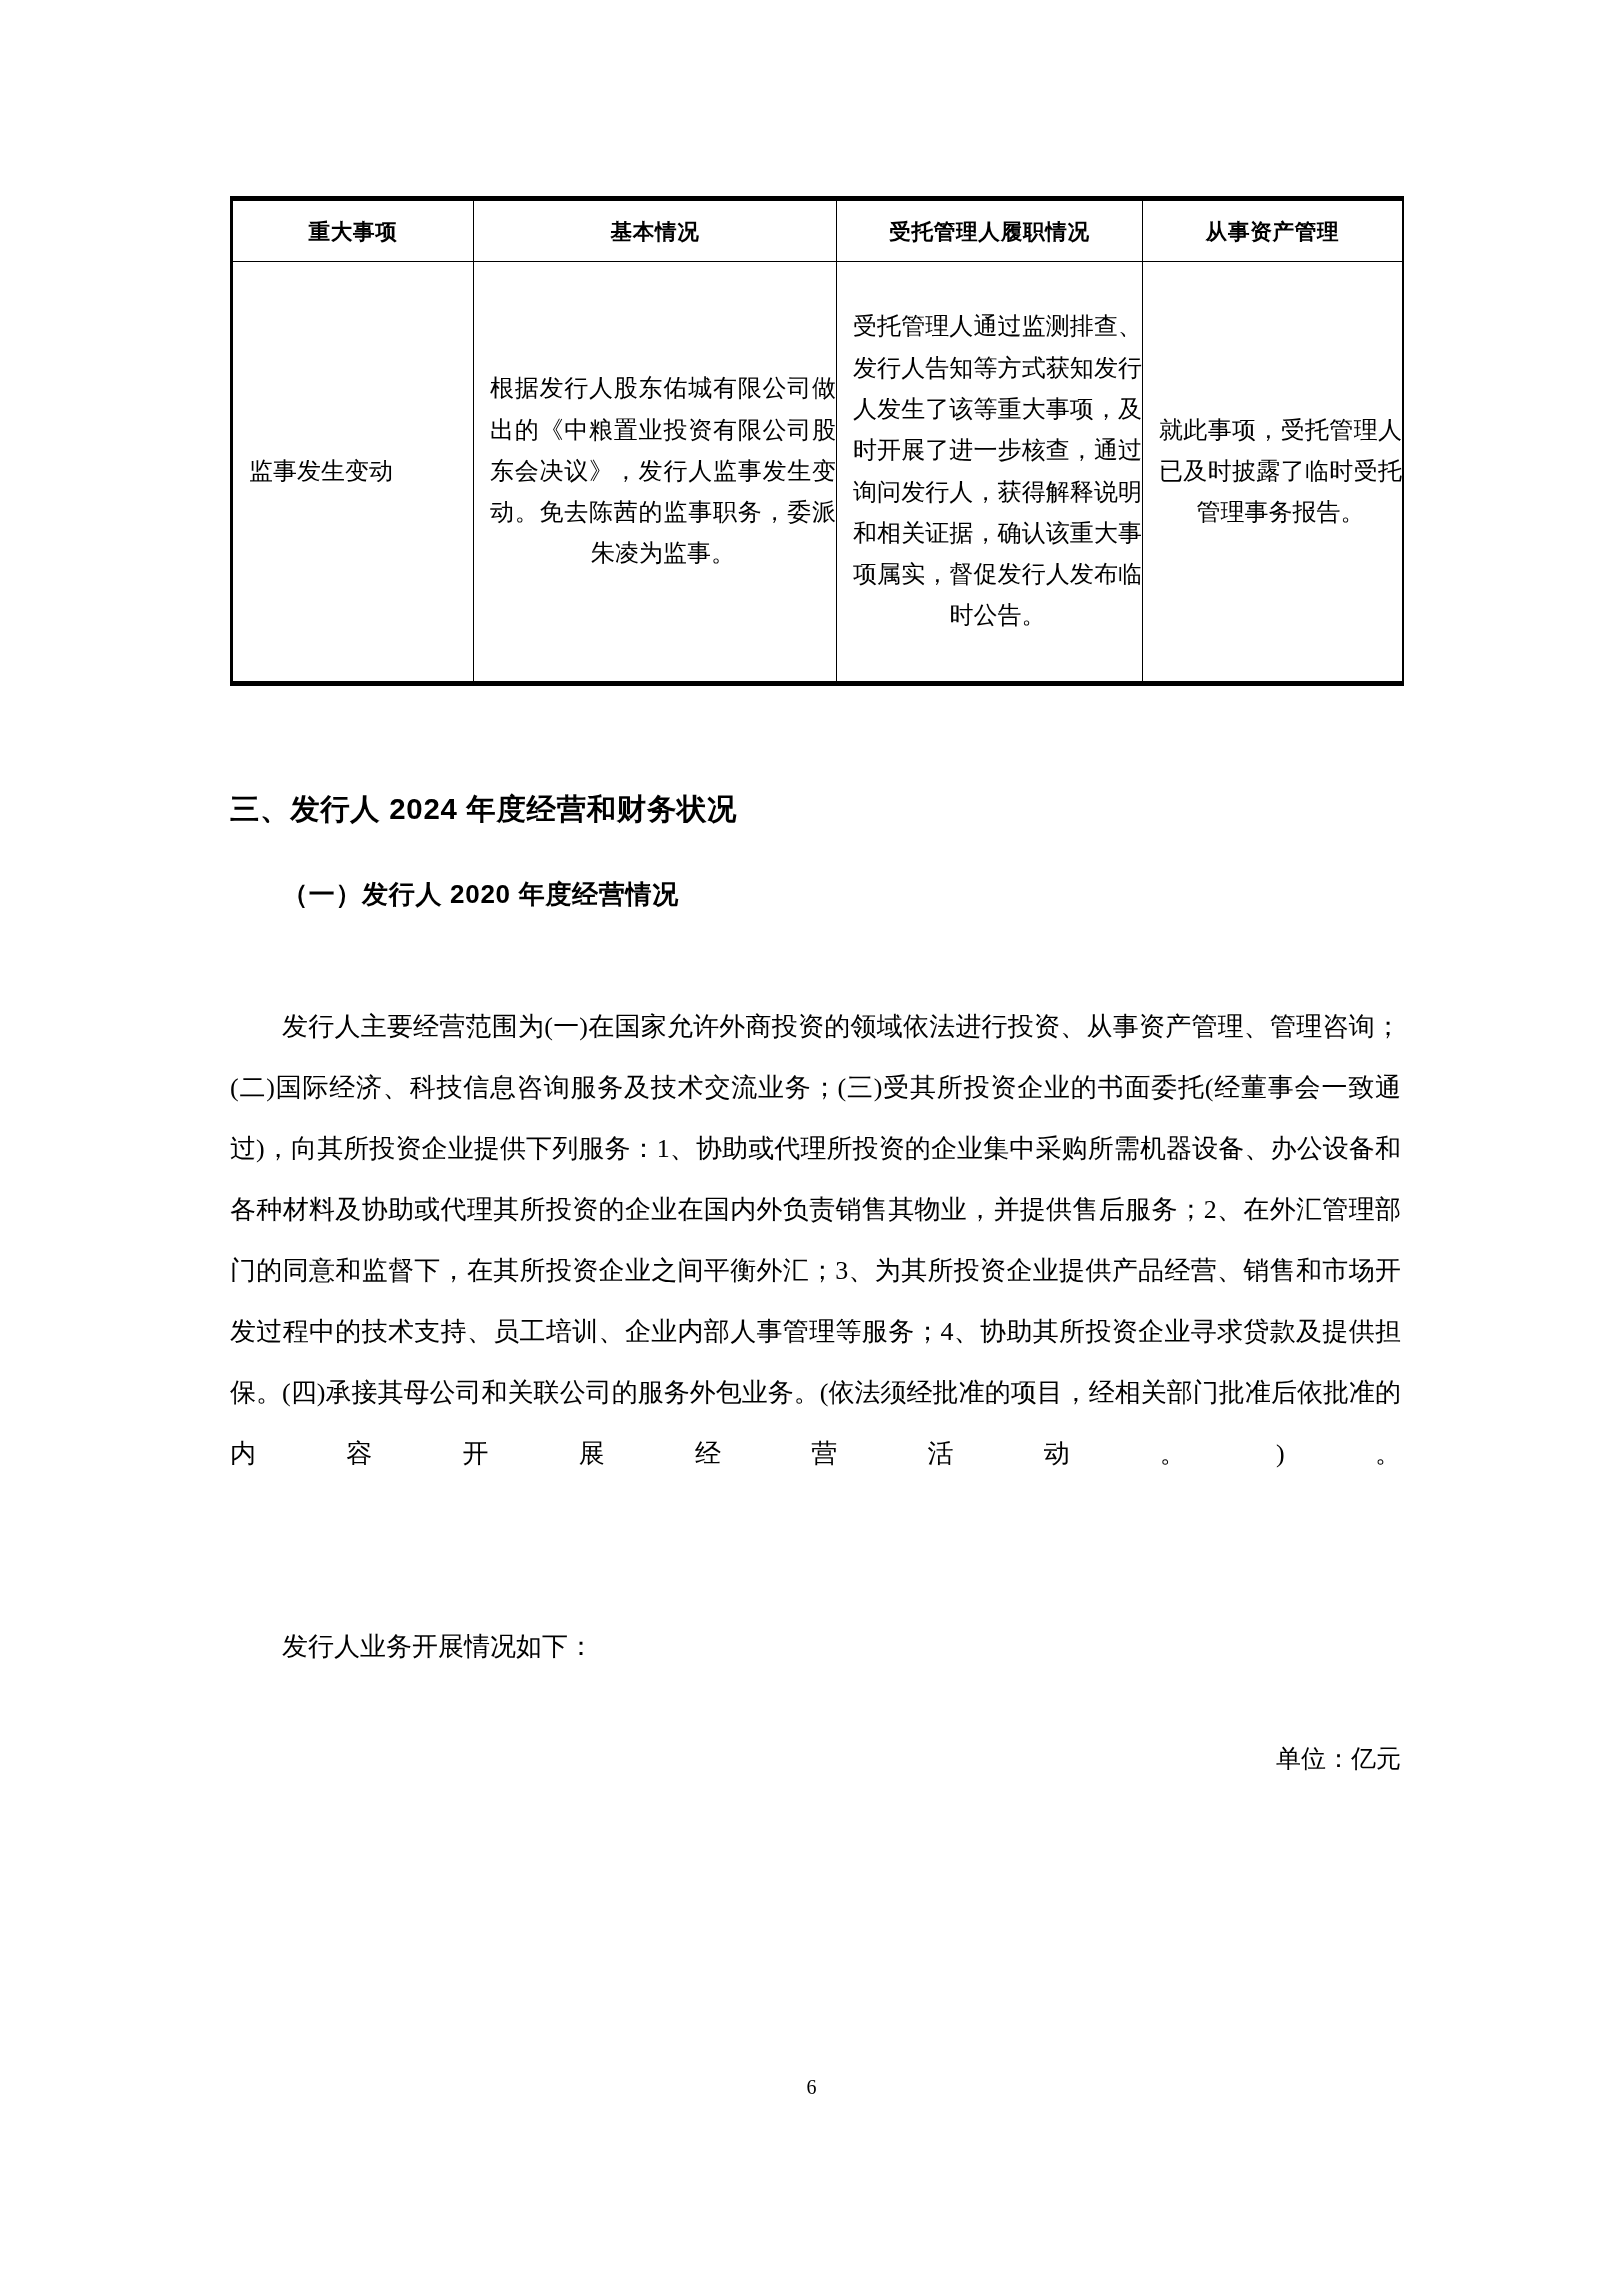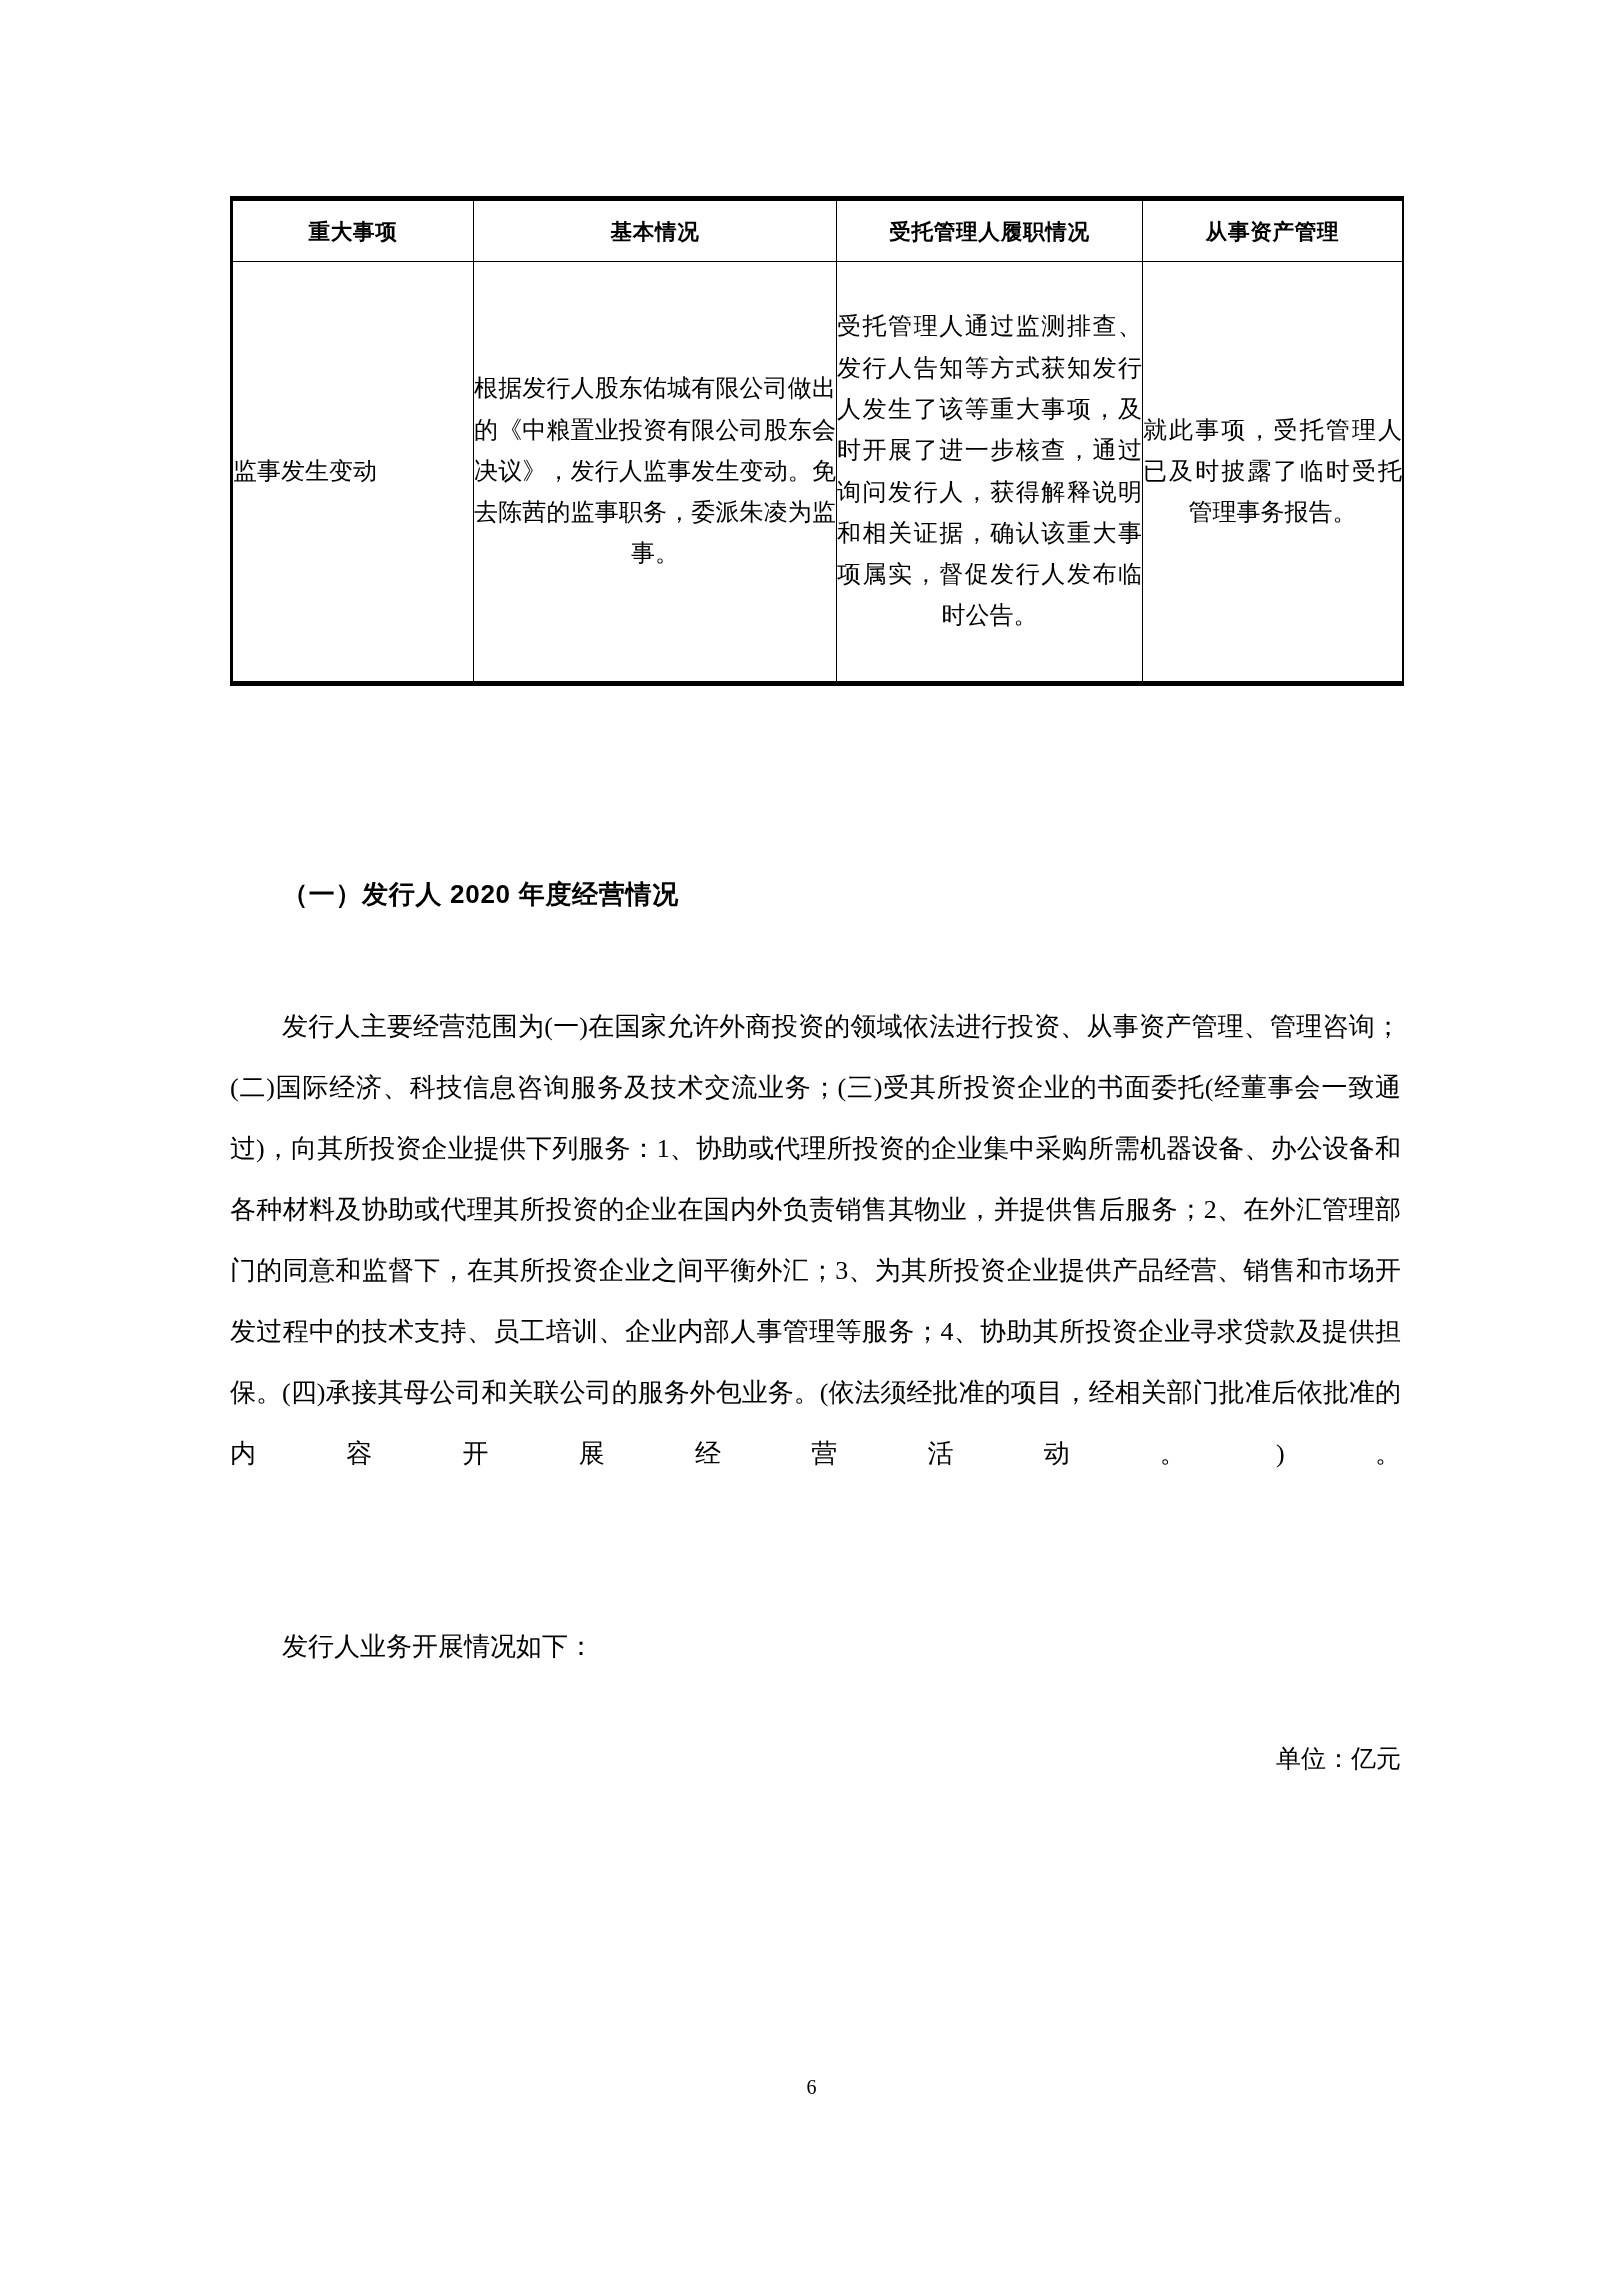--- a/index.html
+++ b/index.html
@@ -53,20 +53,21 @@
     font-family: "Liberation Sans", "DejaVu Sans", sans-serif;
     font-weight: bold;
     font-size: 21.6px;
     text-align: center;
     letter-spacing: 0.7px;
   }
   .major-events-table tbody td {
     height: 419px;
     font-size: 24px;
     line-height: 1.72;
+    padding-left: 16px;
   }
   .cell-center {
     text-align: left;
     padding: 0 6.5px;
   }
   .cell-just {
     text-align: justify;
     text-align-last: center;
     text-justify: inter-ideograph;
     padding: 9.2px 14.4px;
@@ -181,20 +182,21 @@
       <tbody>
         <tr>
           <td class="cell-center">监事发生变动</td>
           <td class="cell-just">根据发行人股东佑城有限公司做出的《中粮置业投资有限公司股东会决议》，发行人监事发生变动。免去陈茜的监事职务，委派朱凌为监事。</td>
           <td class="cell-just cell-top">受托管理人通过监测排查、发行人告知等方式获知发行人发生了该等重大事项，及时开展了进一步核查，通过询问发行人，获得解释说明和相关证据，确认该重大事项属实，督促发行人发布临时公告。</td>
           <td class="cell-just">就此事项，受托管理人已及时披露了临时受托管理事务报告。</td>
         </tr>
       </tbody>
     </table>
 
+    <h2 class="h-sec">三、发行人 2024 年度经营和财务状况</h2>
 
     <h3 class="h-sub">（一）发行人 2020 年度经营情况</h3>
 
     <p class="body-para">发行人主要经营范围为(一)在国家允许外商投资的领域依法进行投资、从事资产管理、管理咨询；(二)国际经济、科技信息咨询服务及技术交流业务；(三)受其所投资企业的书面委托(经董事会一致通过)，向其所投资企业提供下列服务：1、协助或代理所投资的企业集中采购所需机器设备、办公设备和各种材料及协助或代理其所投资的企业在国内外负责销售其物业，并提供售后服务；2、在外汇管理部门的同意和监督下，在其所投资企业之间平衡外汇；3、为其所投资企业提供产品经营、销售和市场开发过程中的技术支持、员工培训、企业内部人事管理等服务；4、协助其所投资企业寻求贷款及提供担保。(四)承接其母公司和关联公司的服务外包业务。(依法须经批准的项目，经相关部门批准后依批准的内容开展经营活动。)。</p>
 
     <p class="para-2">发行人业务开展情况如下：</p>
 
 
     <p class="unit-line">单位：亿元</p>
 

